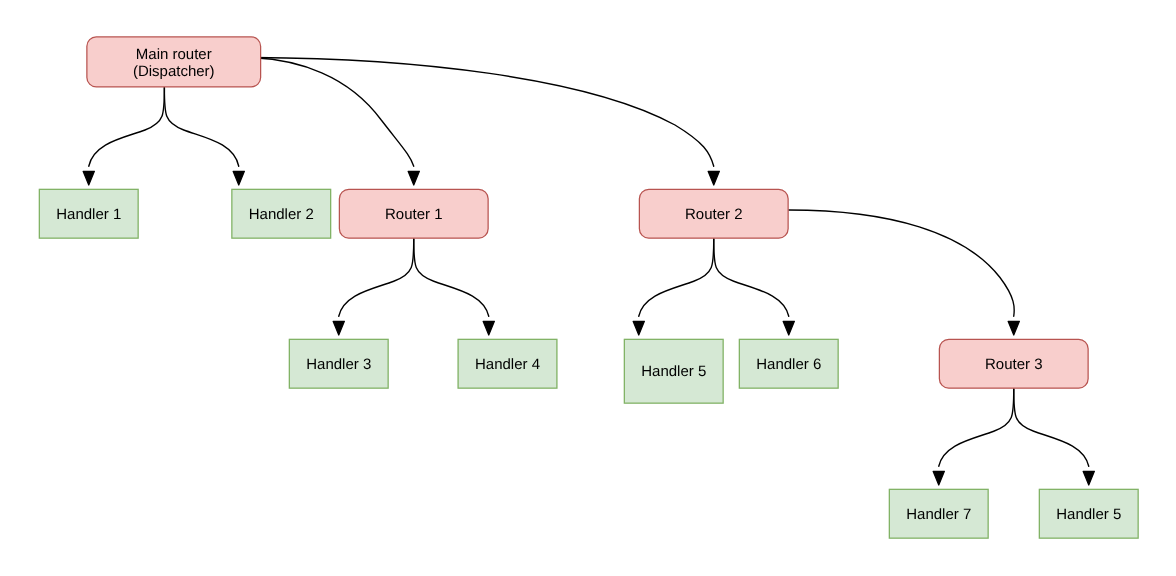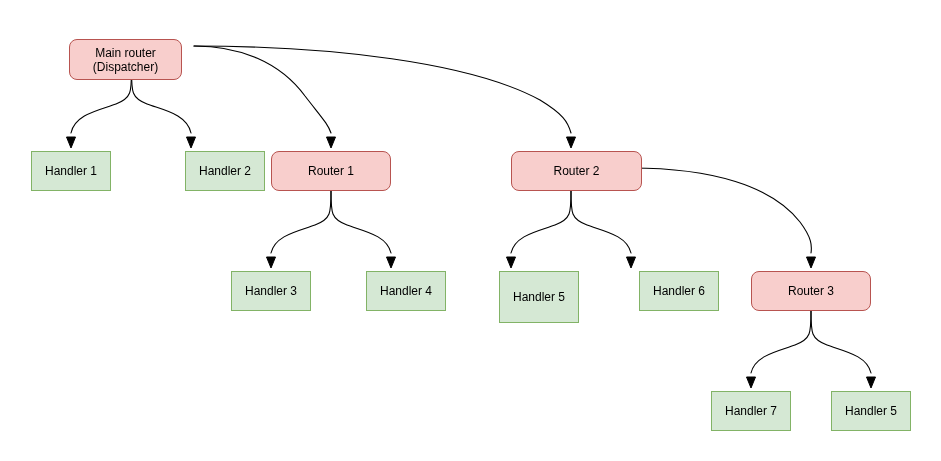--- a/index.html
+++ b/index.html
@@ -108,28 +108,28 @@
         <path class="edge-path" d="M 811 311 C 811 333 811 339 795 345 C 779 351 755 355 751 373"></path>
         <path class="arrow-head" d="M 746.5 377 L 751 388 L 755.5 377 Z"></path>
       </g>
       <g>
         <path class="edge-path" d="M 811 311 C 811 333 811 339 827 345 C 843 351 867 355 871 373"></path>
         <path class="arrow-head" d="M 866.5 377 L 871 388 L 875.5 377 Z"></path>
       </g>
     </svg>
 
   <div id="node-layer">
-      <div class="node router" style="left: 69px; top: 39px; width: 113px; height: 41px;"><span>Main router
+      <div class="node router" style="left: 69px; top: 29px; width: 140px; height: 41px;"><span>Main router
 (Dispatcher)</span></div>
       <div class="node handler" style="left: 31px; top: 151px; width: 80px; height: 40px;"><span>Handler 1</span></div>
       <div class="node handler" style="left: 151px; top: 151px; width: 80px; height: 40px; margin-left: 34px;"><span>Handler 2</span></div>
       <div class="node router" style="left: 271px; top: 151px; width: 120px; height: 40px;"><span>Router 1</span></div>
-      <div class="node router" style="left: 511px; top: 151px; width: 131px; height: 40px;"><span>Router 2</span></div>
+      <div class="node router" style="left: 511px; top: 151px; width: 120px; height: 40px;"><span>Router 2</span></div>
       <div class="node handler" style="left: 231px; top: 271px; width: 80px; height: 40px;"><span>Handler 3</span></div>
       <div class="node handler" style="left: 366px; top: 271px; width: 80px; height: 40px;"><span>Handler 4</span></div>
       <div class="node handler" style="left: 471px; top: 271px; width: 80px; height: 52px; margin-left: 28px;"><span>Handler 5</span></div>
-      <div class="node handler" style="left: 591px; top: 271px; width: 80px; height: 40px; margin-left: 48px;"><span>Handler 6</span></div>
+      <div class="node handler" style="left: 591px; top: 271px; width: 80px; height: 40px;"><span>Handler 6</span></div>
       <div class="node router" style="left: 751px; top: 271px; width: 120px; height: 40px;"><span>Router 3</span></div>
       <div class="node handler" style="left: 711px; top: 391px; width: 80px; height: 40px;"><span>Handler 7</span></div>
       <div class="node handler" style="left: 831px; top: 391px; width: 80px; height: 40px;"><span>Handler 5</span></div>
     </div>
 
 </div>
 
 </body></html>

